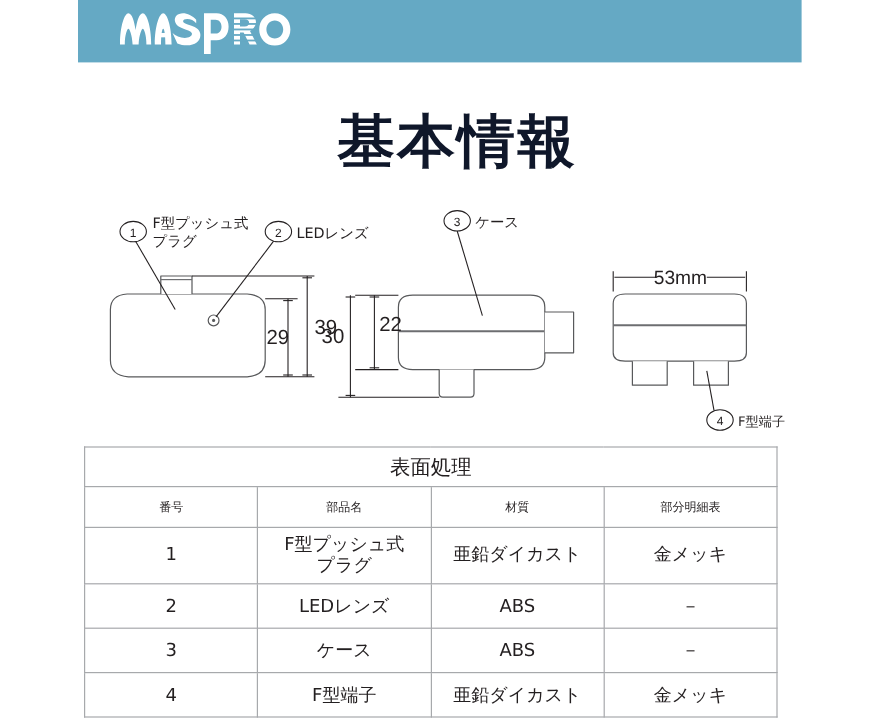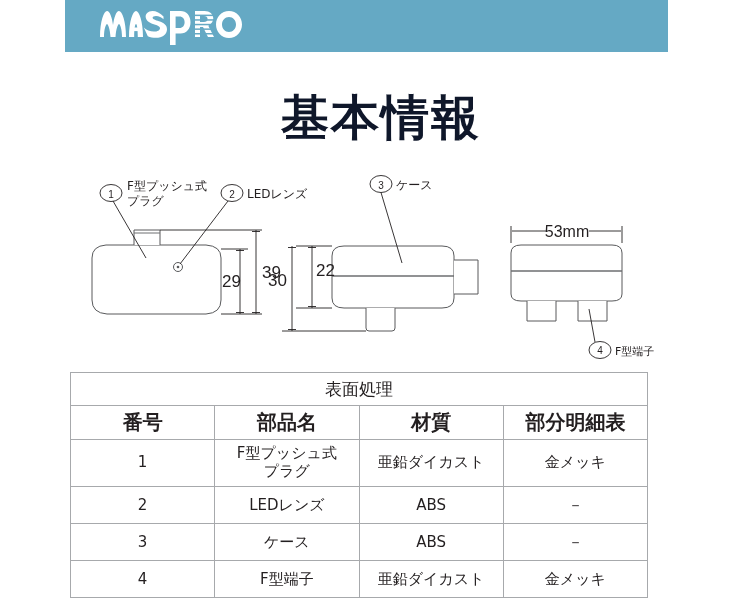--- a/index.html
+++ b/index.html
@@ -73,22 +73,21 @@
     font-weight: normal;
     color: #231f20;
     font-family: "DejaVu Sans", "Liberation Sans", sans-serif;
   }
   .tbl-title {
     height: 30px;
     font-size: 17px;
   }
   .tbl-head td {
     height: 31px;
-    font-size: 20px;
-    font-weight: bold;
+    font-size: 10px;
   }
   .tbl-body td {
     height: 34px;
     font-size: 15px;
   }
   .tbl-body td.tall {
     height: 44px;
     line-height: 1.18;
   }
   .col-no    { width: 56px; }

